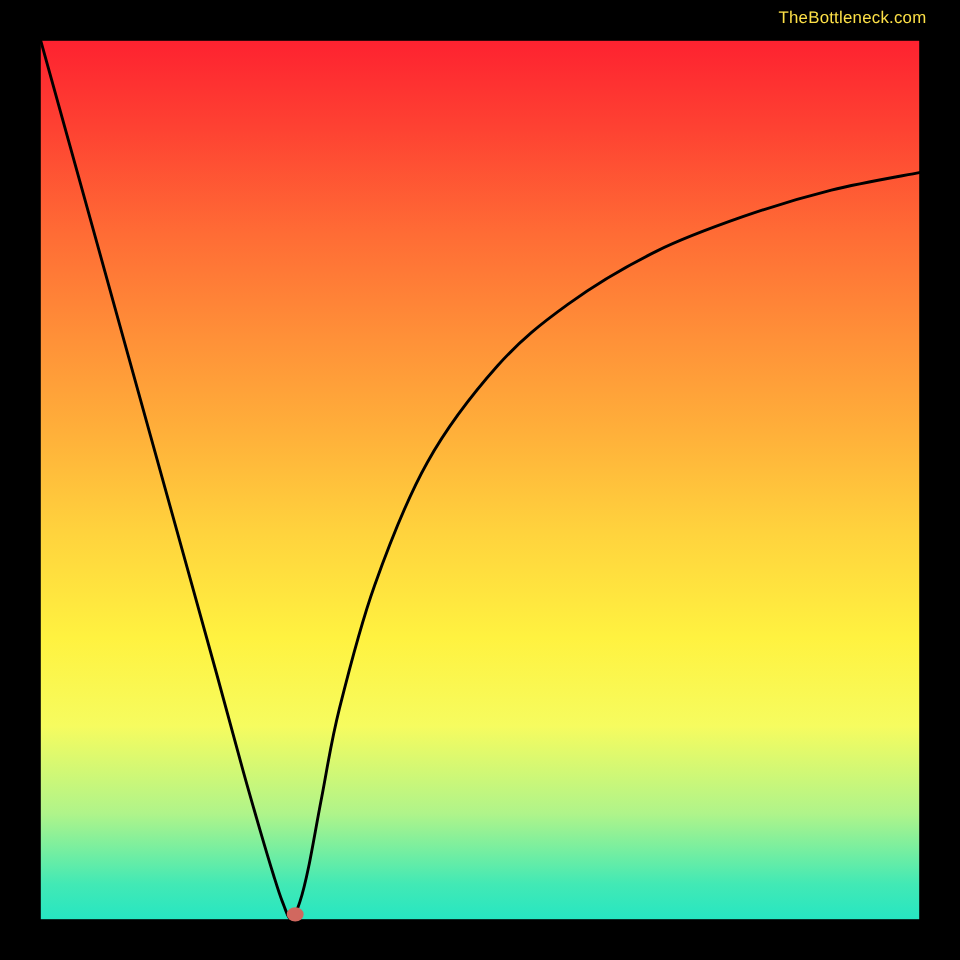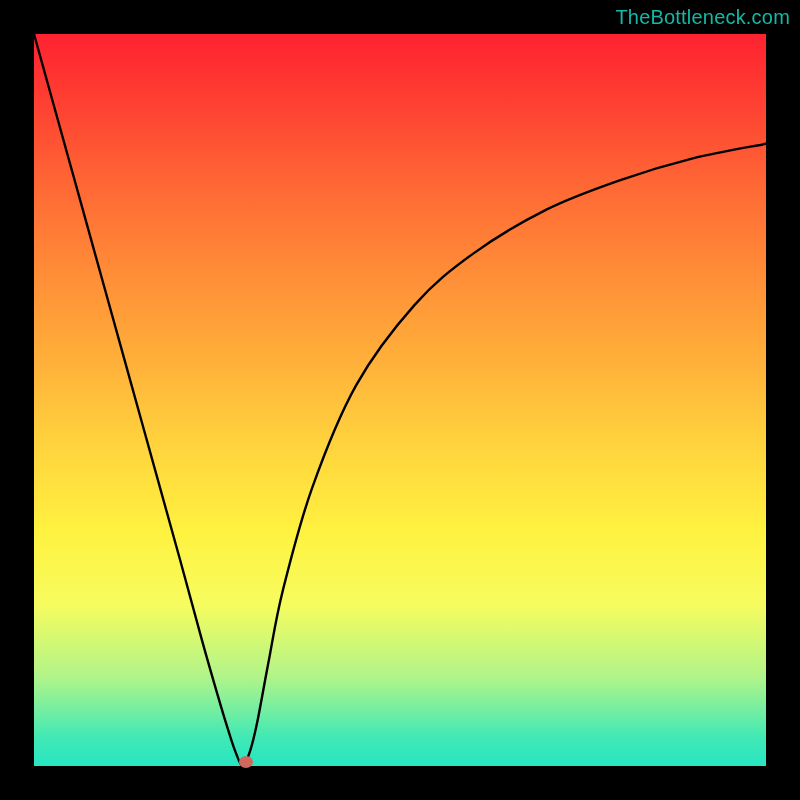--- a/index.html
+++ b/index.html
@@ -33,23 +33,23 @@
       #fff240 68%,
       #f6fc5f 78%,
       #aff48a 88%,
       #42e9b5 96%,
       #26e6c2 100%
     );
   }
   .watermark {
     position: absolute;
     top: 6px;
-    right: 10px;
-    color: #14b8a6;
-    font-size: 20px;
+    right: 28px;
+    color: #fde047;
+    font-size: 14px;
     letter-spacing: 0.2px;
     user-select: none;
   }
   svg.curve {
     position: absolute;
     left: 0;
     top: 0;
     width: 732px;
     height: 732px;
     overflow: visible;

